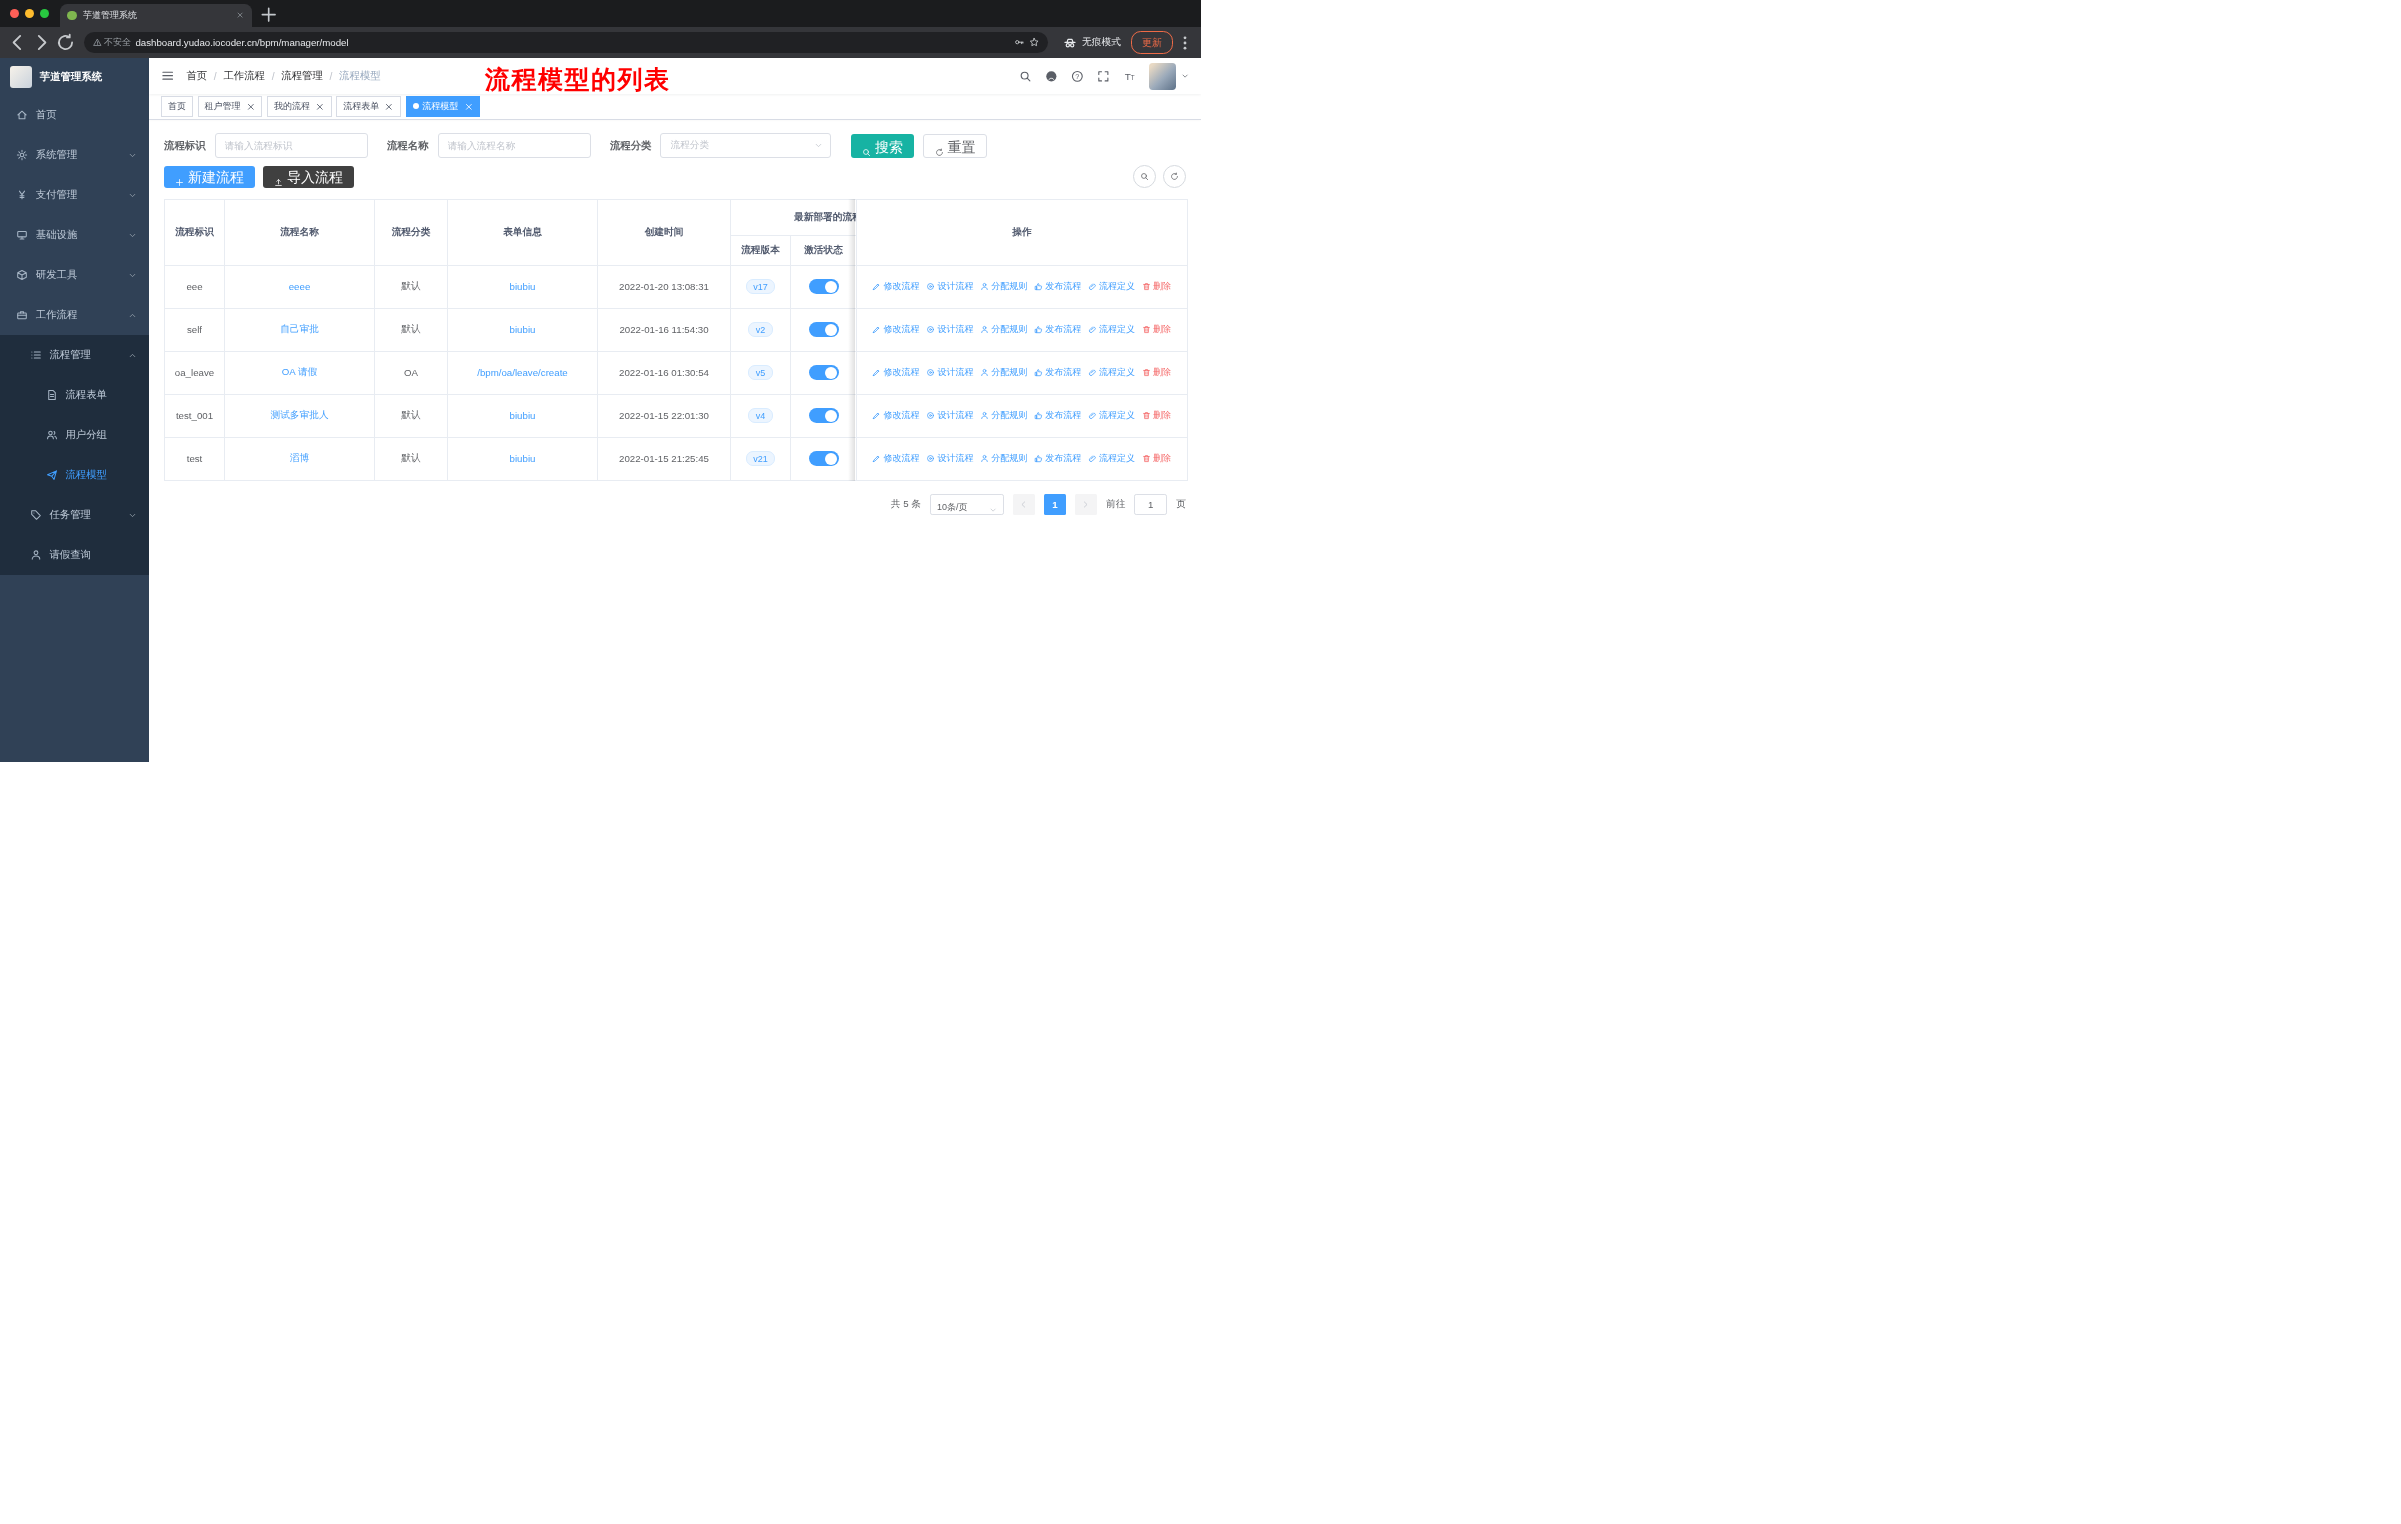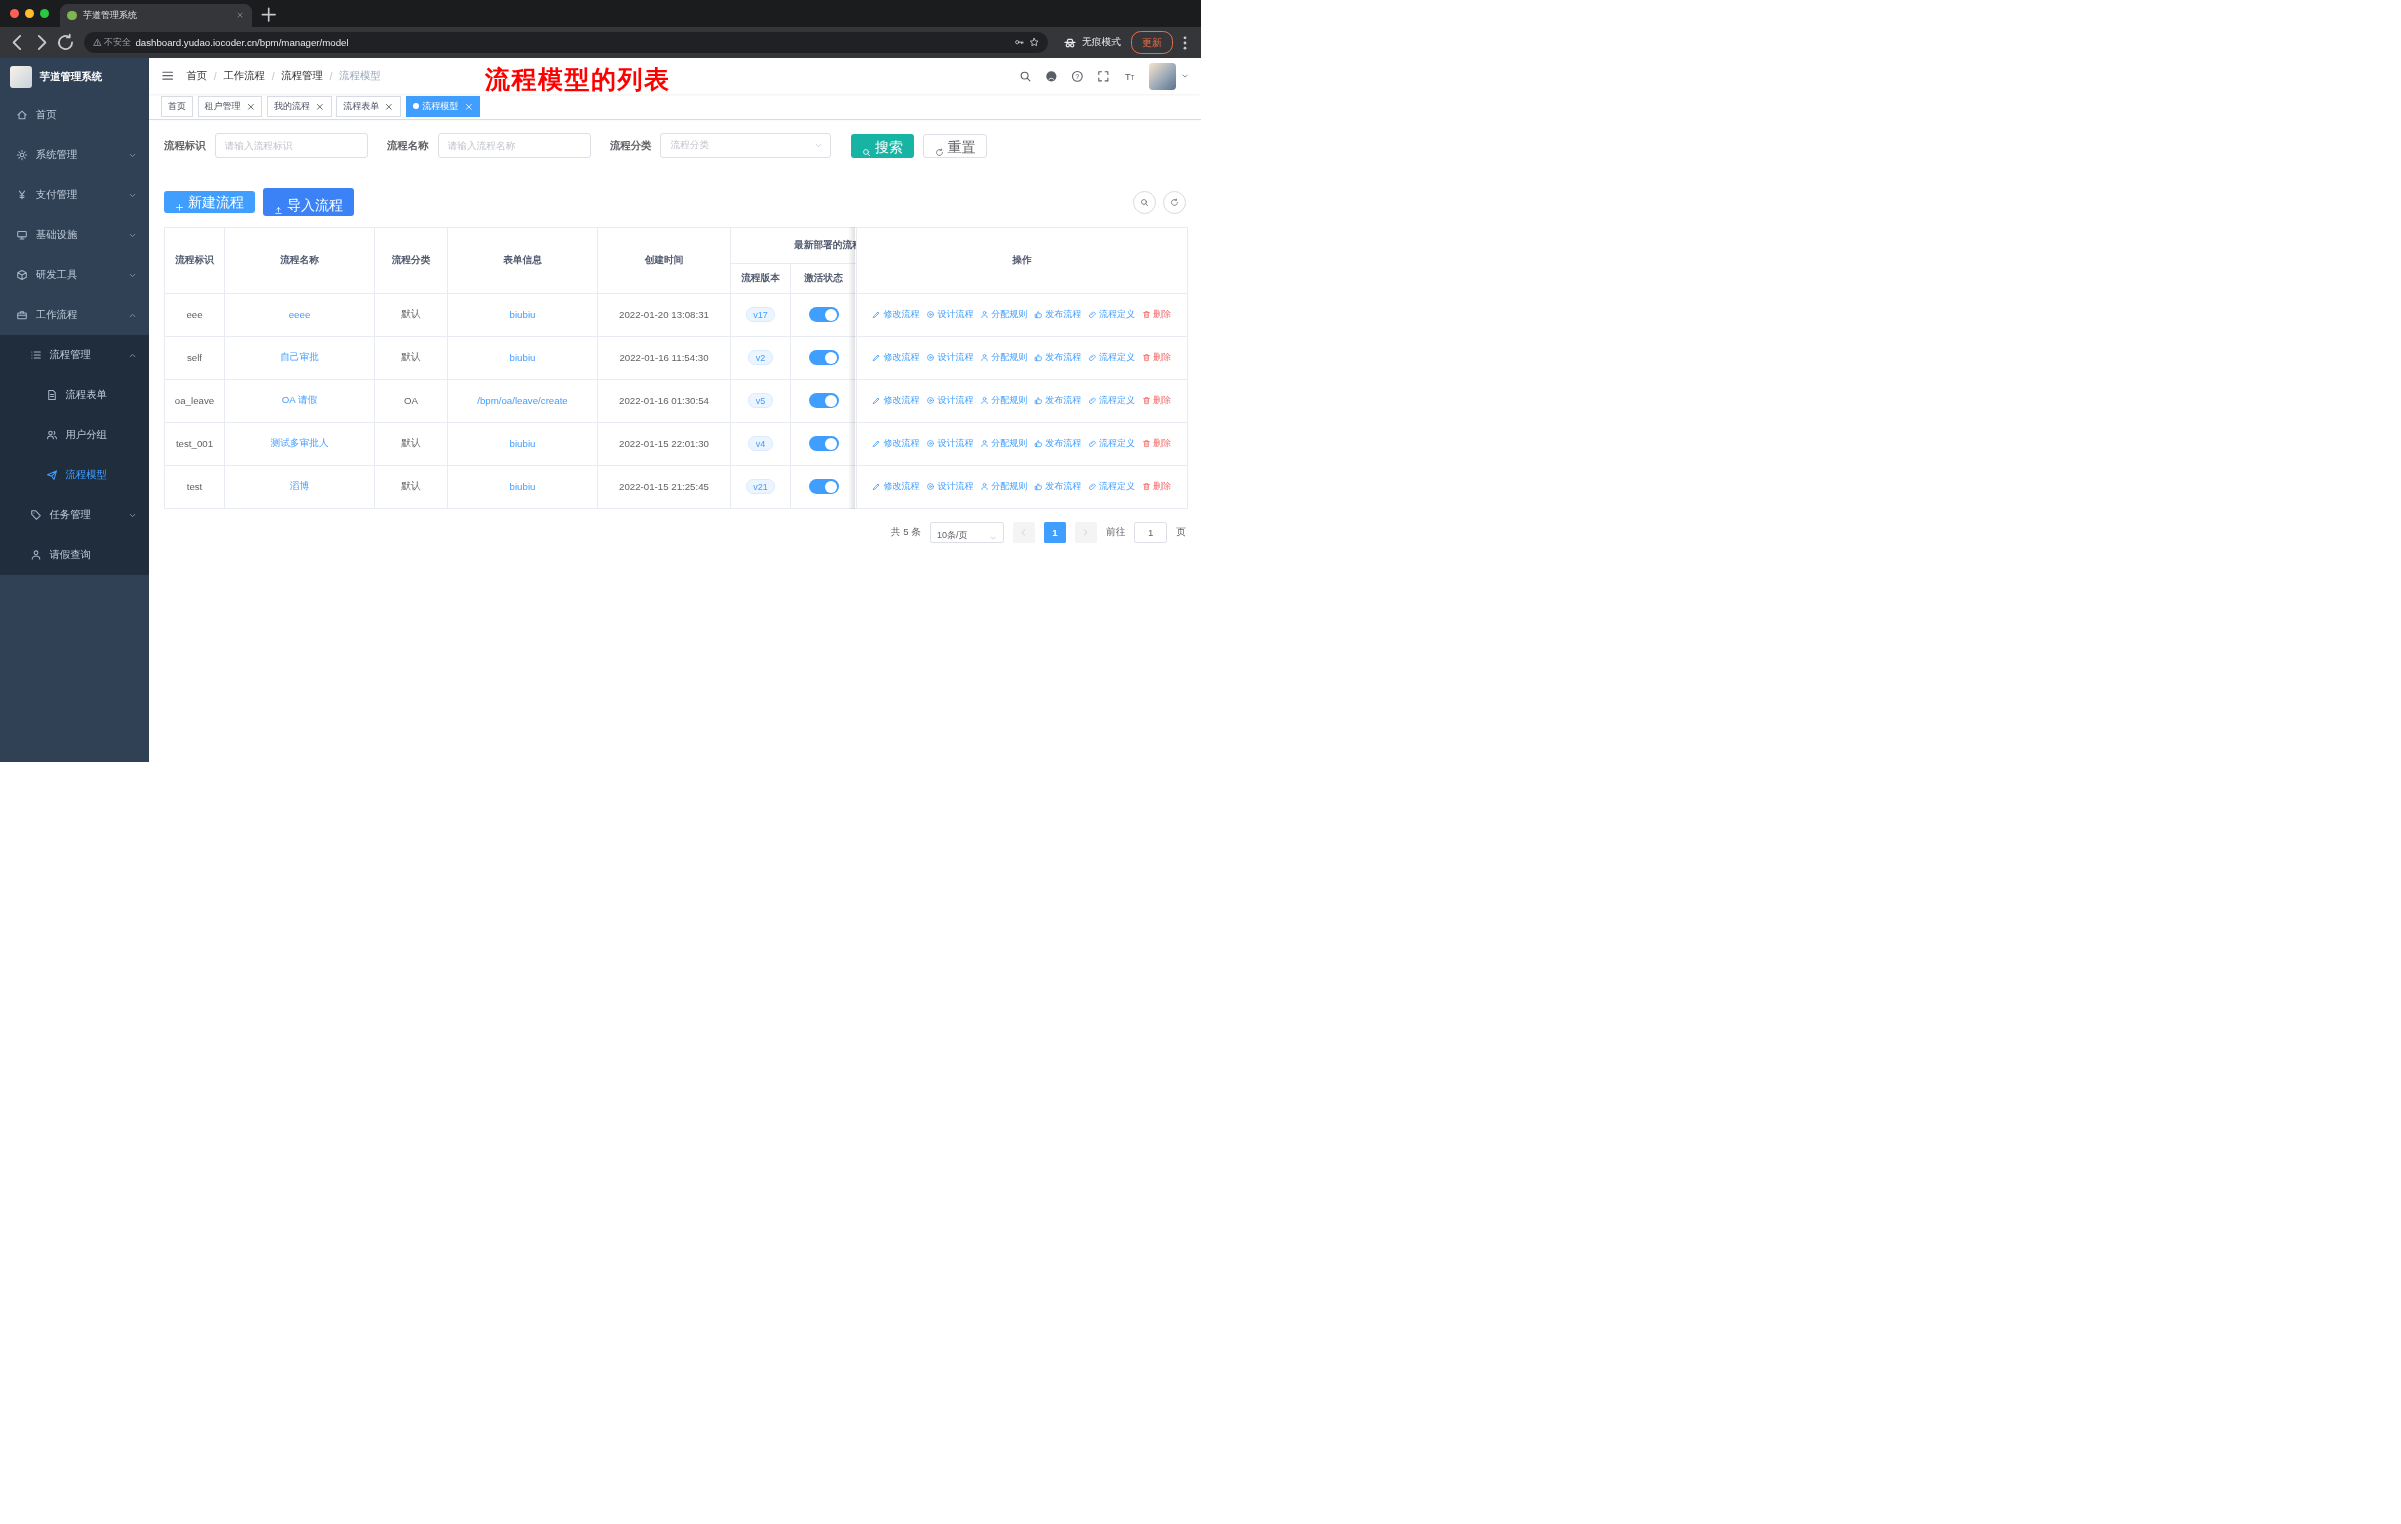--- a/index.html
+++ b/index.html
@@ -68,23 +68,23 @@
 .fgroup{display:flex;align-items:center;margin-right:19.4px}
 .flabel{font-size:10.4px;font-weight:bold;color:#606266;margin-right:9px;white-space:nowrap}
 .finput{width:153px;height:25px;border:0.7px solid #dcdfe6;border-radius:3px;padding:0 9px;font-size:9.7px;color:#606266;outline:none;background:#fff;box-sizing:border-box}
 .finput::placeholder{color:#c0c4cc}
 .fselect{width:171px;height:25px;border:0.7px solid #dcdfe6;border-radius:3px;padding:0 7.4px 0 9px;display:flex;align-items:center;justify-content:space-between;color:#c0c4cc;font-size:9.7px;background:#fff;box-sizing:border-box}
 .fselect .ic{color:#c0c4cc;font-size:9px}
 .btn{height:24px;display:inline-flex;align-items:flex-end;gap:3.7px;padding:0 10.4px;border-radius:3px;font-size:14px;border:0.7px solid transparent;cursor:pointer;white-space:nowrap}
 .btn .ic{font-size:9px}
 .btn-search{background:#17b3a3;color:#fff}
 .btn-reset{background:#fff;border-color:#dcdfe6;color:#606266;margin-left:9px}
-.actionsrow{margin-top:30px;display:flex;align-items:center;width:1022px}
+.actionsrow{margin-top:7px;display:flex;align-items:center;width:1022px}
 .btn-create{background:#409eff;color:#fff;height:22px}
-.btn-import{background:#3b82f6;color:#fff;height:28px;margin-left:7.4px}
+.btn-import{background:#404040;color:#fff;height:22px;margin-left:7.4px}
 .mini{margin-left:auto;display:flex;gap:7.4px}
 .minibtn{width:21px;height:21px;border-radius:50%;border:0.7px solid #d6dadf;background:#fff;color:#606266;display:flex;align-items:center;justify-content:center;font-size:9px}
 
 
 .table-wrap{margin-top:10.4px;position:relative;width:1022px}
 table{border-collapse:collapse;table-layout:fixed;width:1022px;font-size:9.7px}
 th,td{border:0.7px solid #e8ecf2;text-align:center;vertical-align:middle;overflow:hidden;white-space:nowrap}
 th{color:#515a6e;font-weight:bold;background:#fff}
 thead tr:first-child th{height:33px}
 thead tr:last-child th{height:27px}

